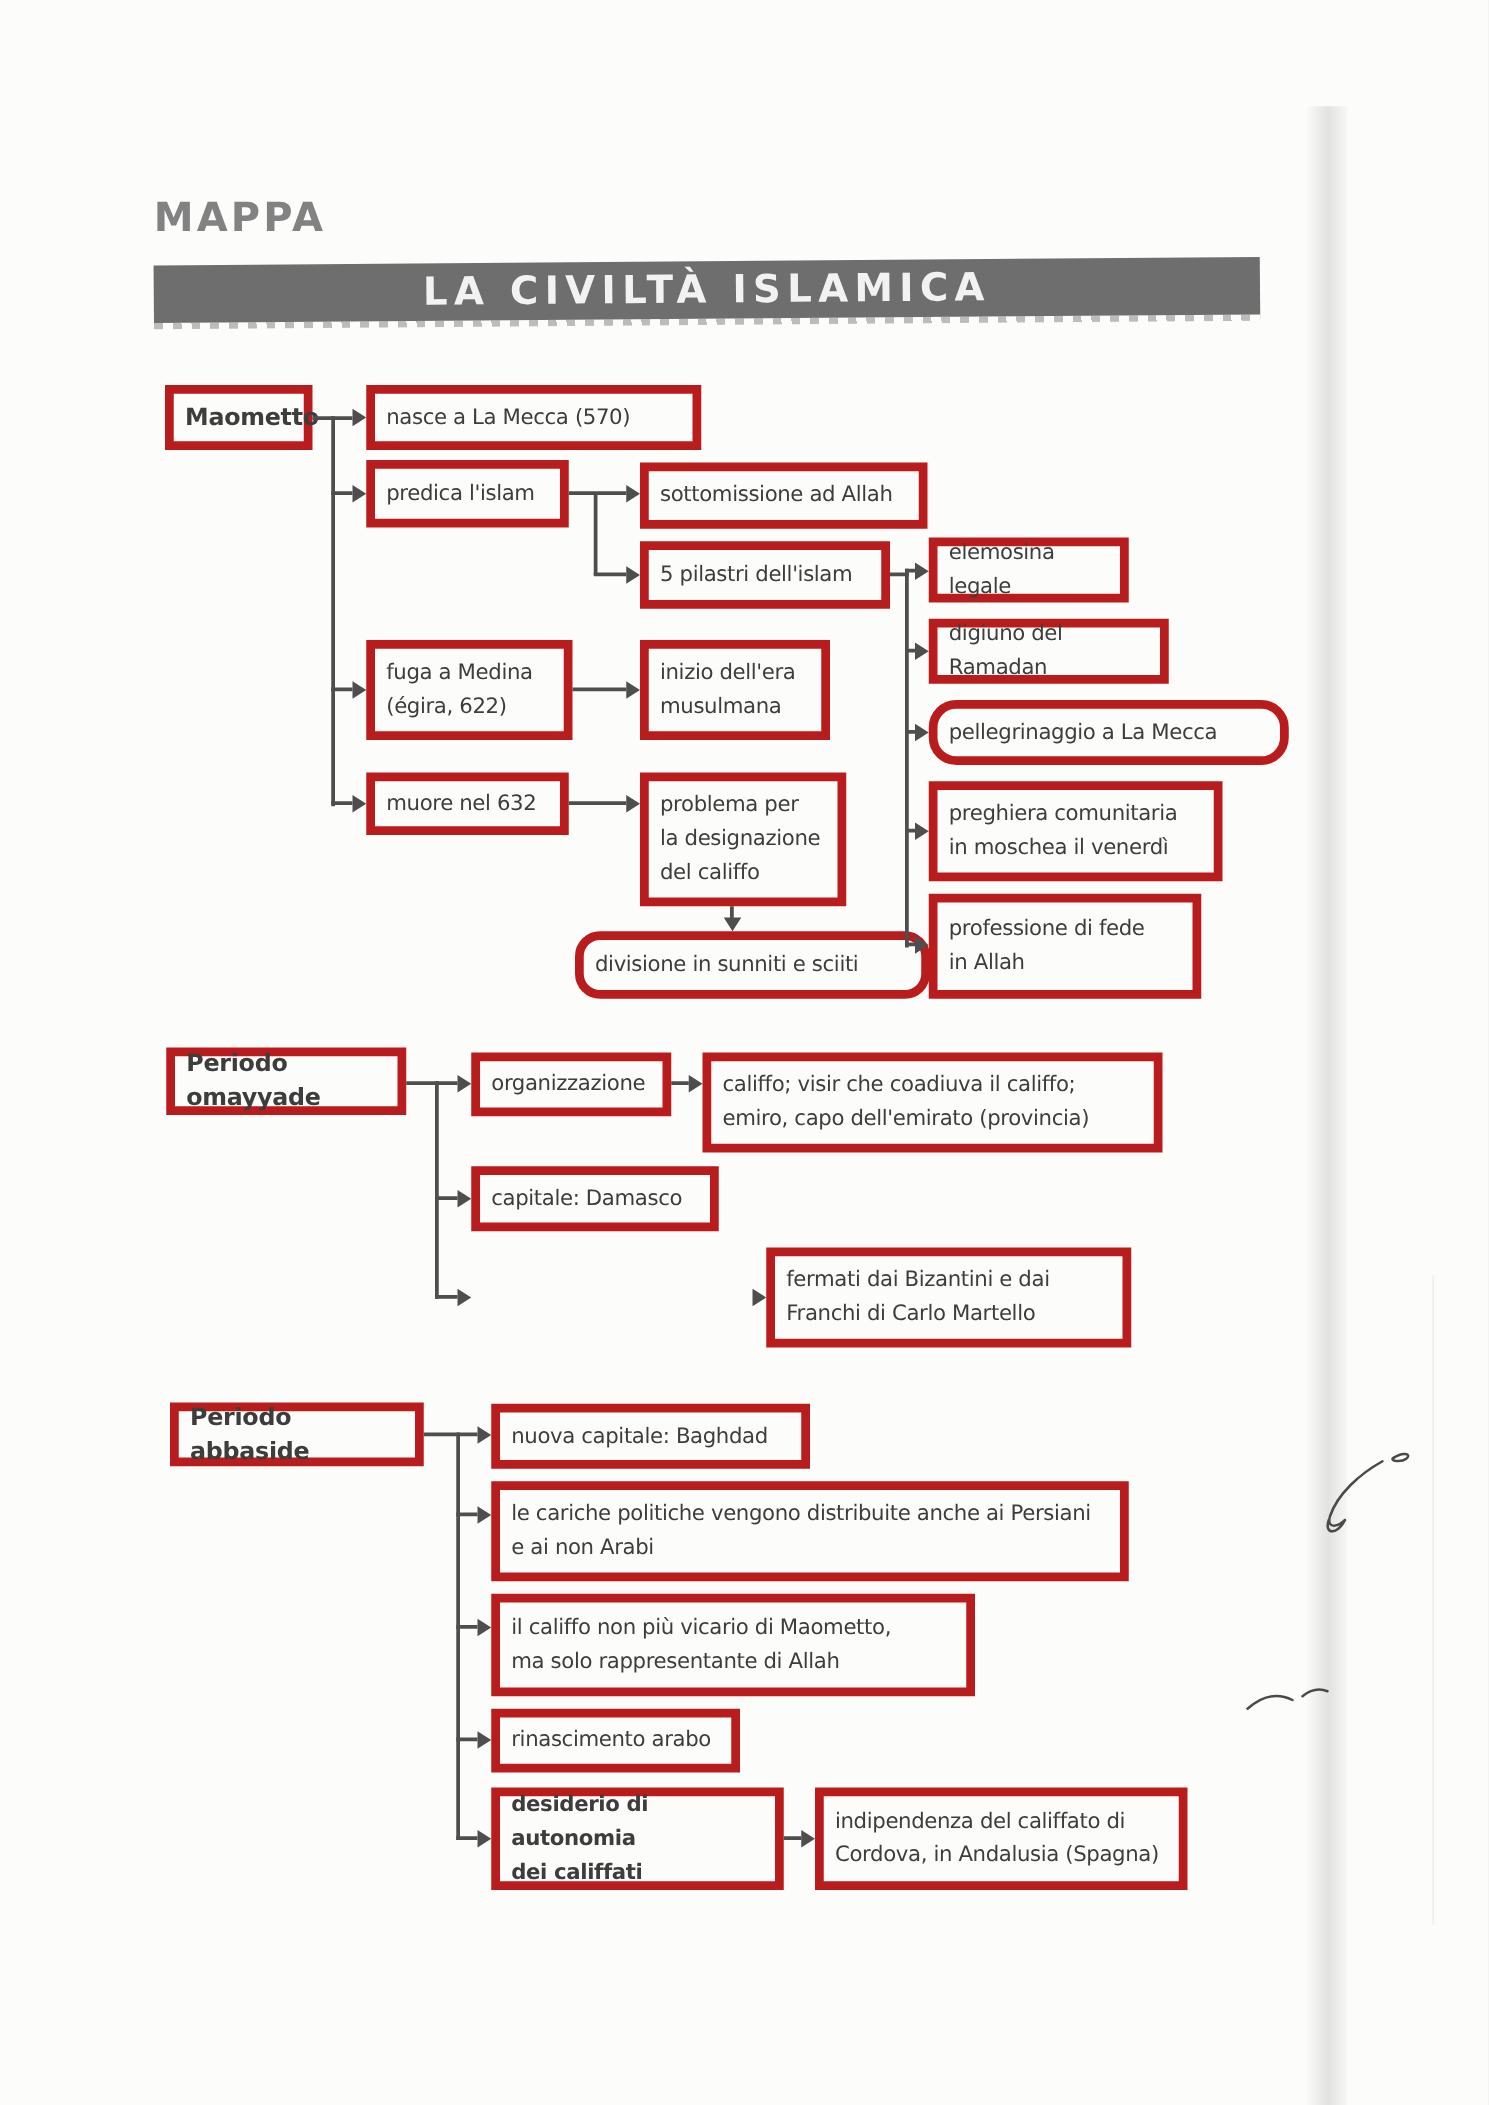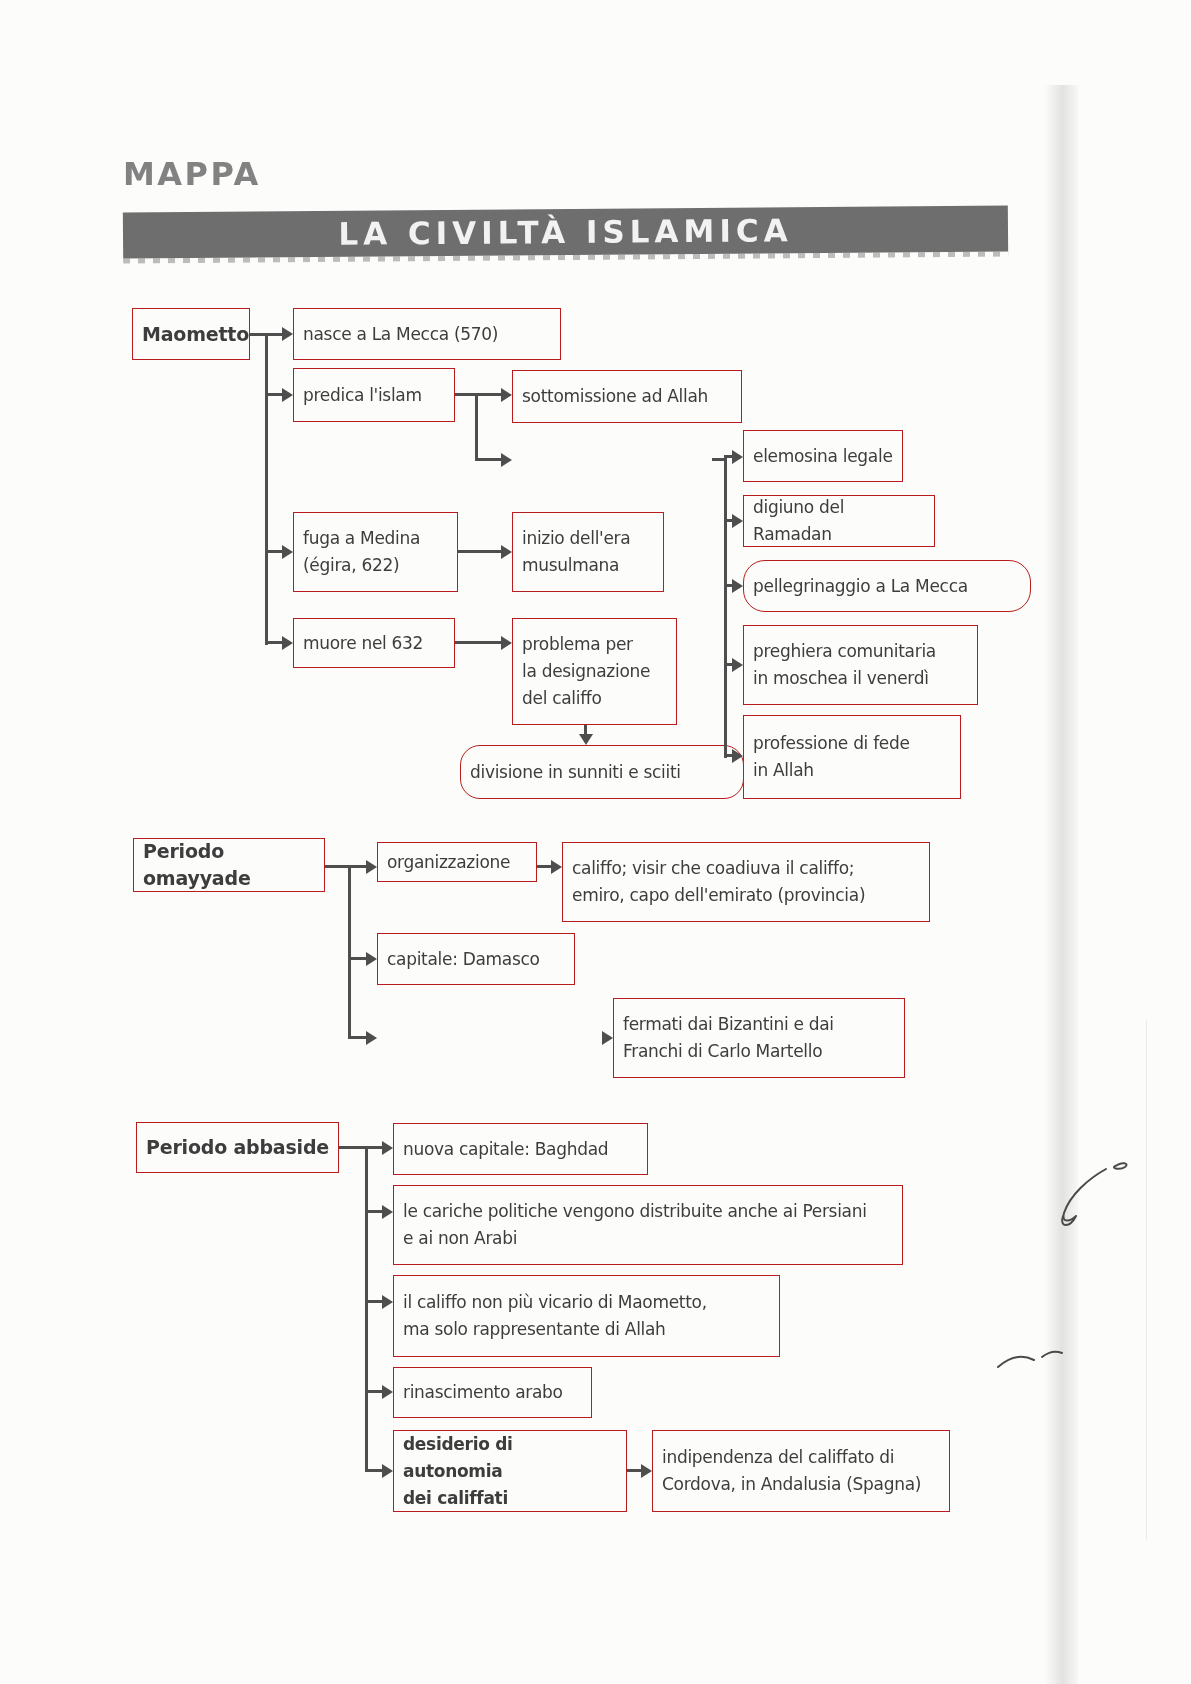--- a/index.html
+++ b/index.html
@@ -23,21 +23,21 @@
   .banner-title{
     font-size:31px;font-weight:bold;letter-spacing:5px;
   }
   .banner::after{
     content:"";position:absolute;left:0;right:0;bottom:-5px;height:5px;
     background:repeating-linear-gradient(90deg,rgba(110,110,110,.45) 0 7px,rgba(110,110,110,0) 7px 15px);
   }
   
   .node{
     position:absolute;box-sizing:border-box;
-    border:1px solid #b91c1c;background:#fcfcfa;
+    border:7px solid #b91c1c;background:#fcfcfa;
     display:flex;align-items:center;
     padding:4px 9px;
     font-size:17px;line-height:27px;letter-spacing:-0.3px;
     white-space:pre-line;color:#3d3d3d;
   }
   .root{font-weight:bold;font-size:19px;letter-spacing:-0.2px;}
   
   .h,.v{position:absolute;background:#4e4e4e;}
   .h{height:3px;}
   .v{width:3px;}
@@ -69,20 +69,21 @@
 
   <div class="kicker" style="color: rgb(130, 130, 130);">MAPPA</div>
   <div class="banner" style="background: rgb(110, 110, 110); color: rgb(242, 242, 242);">
     <span class="banner-title">LA CIVILTÀ ISLAMICA</span>
   </div>
 
   <div class="node root" style="left:132px;top:308px;width:118px;height:52px;">Maometto</div>
   <div class="node" style="left:293px;top:308px;width:268px;height:52px;">nasce a La Mecca (570)</div>
   <div class="node" style="left:293px;top:368px;width:162px;height:54px;">predica l'islam</div>
   <div class="node" style="left:512px;top:370px;width:230px;height:53px;">sottomissione ad Allah</div>
+  <div class="node" style="left:512px;top:433px;width:200px;height:54px;">5 pilastri dell'islam</div>
   <div class="node" style="left:743px;top:430px;width:160px;height:52px;">elemosina legale</div>
   <div class="node" style="left:743px;top:495px;width:192px;height:52px;">digiuno del Ramadan</div>
   <div class="node" style="left:743px;top:560px;width:288px;height:52px;border-radius:22px;">pellegrinaggio a La Mecca</div>
   <div class="node" style="left:293px;top:512px;width:165px;height:80px;">fuga a Medina
 (égira, 622)</div>
   <div class="node" style="left:512px;top:512px;width:152px;height:80px;">inizio dell'era
 musulmana</div>
   <div class="node" style="left:743px;top:625px;width:235px;height:80px;">preghiera comunitaria
 in moschea il venerdì</div>
   <div class="node" style="left:293px;top:618px;width:162px;height:50px;">muore nel 632</div>
@@ -123,21 +124,21 @@
   <div class="ar" style="left:732px;top:749px;"></div>
 
   <div class="h" style="left:458px;top:550px;width:43px;"></div>
   <div class="ar" style="left:501px;top:545px;"></div>
   <div class="h" style="left:455px;top:641px;width:46px;"></div>
   <div class="ar" style="left:501px;top:636px;"></div>
   <div class="v" style="left:584px;top:725px;height:11px;"></div>
   <div class="ad" style="left:579px;top:734px;"></div>
 
   <div class="node root" style="left:133px;top:838px;width:192px;height:54px;">Periodo omayyade</div>
-  <div class="node" style="left:377px;top:842px;width:160px;height:40px;">organizzazione</div>
+  <div class="node" style="left:377px;top:842px;width:160px;height:51px;">organizzazione</div>
   <div class="node" style="left:562px;top:842px;width:368px;height:80px;">califfo; visir che coadiuva il califfo;
 emiro, capo dell'emirato (provincia)</div>
   <div class="node" style="left:377px;top:933px;width:198px;height:52px;">capitale: Damasco</div>
   <div class="node" style="left:613px;top:998px;width:292px;height:80px;">fermati dai Bizantini e dai
 Franchi di Carlo Martello</div>
 
   <div class="h" style="left:325px;top:865px;width:41px;"></div>
   <div class="v" style="left:348px;top:865px;height:174px;"></div>
   <div class="ar" style="left:366px;top:860px;"></div>
   <div class="h" style="left:348px;top:957px;width:18px;"></div>

